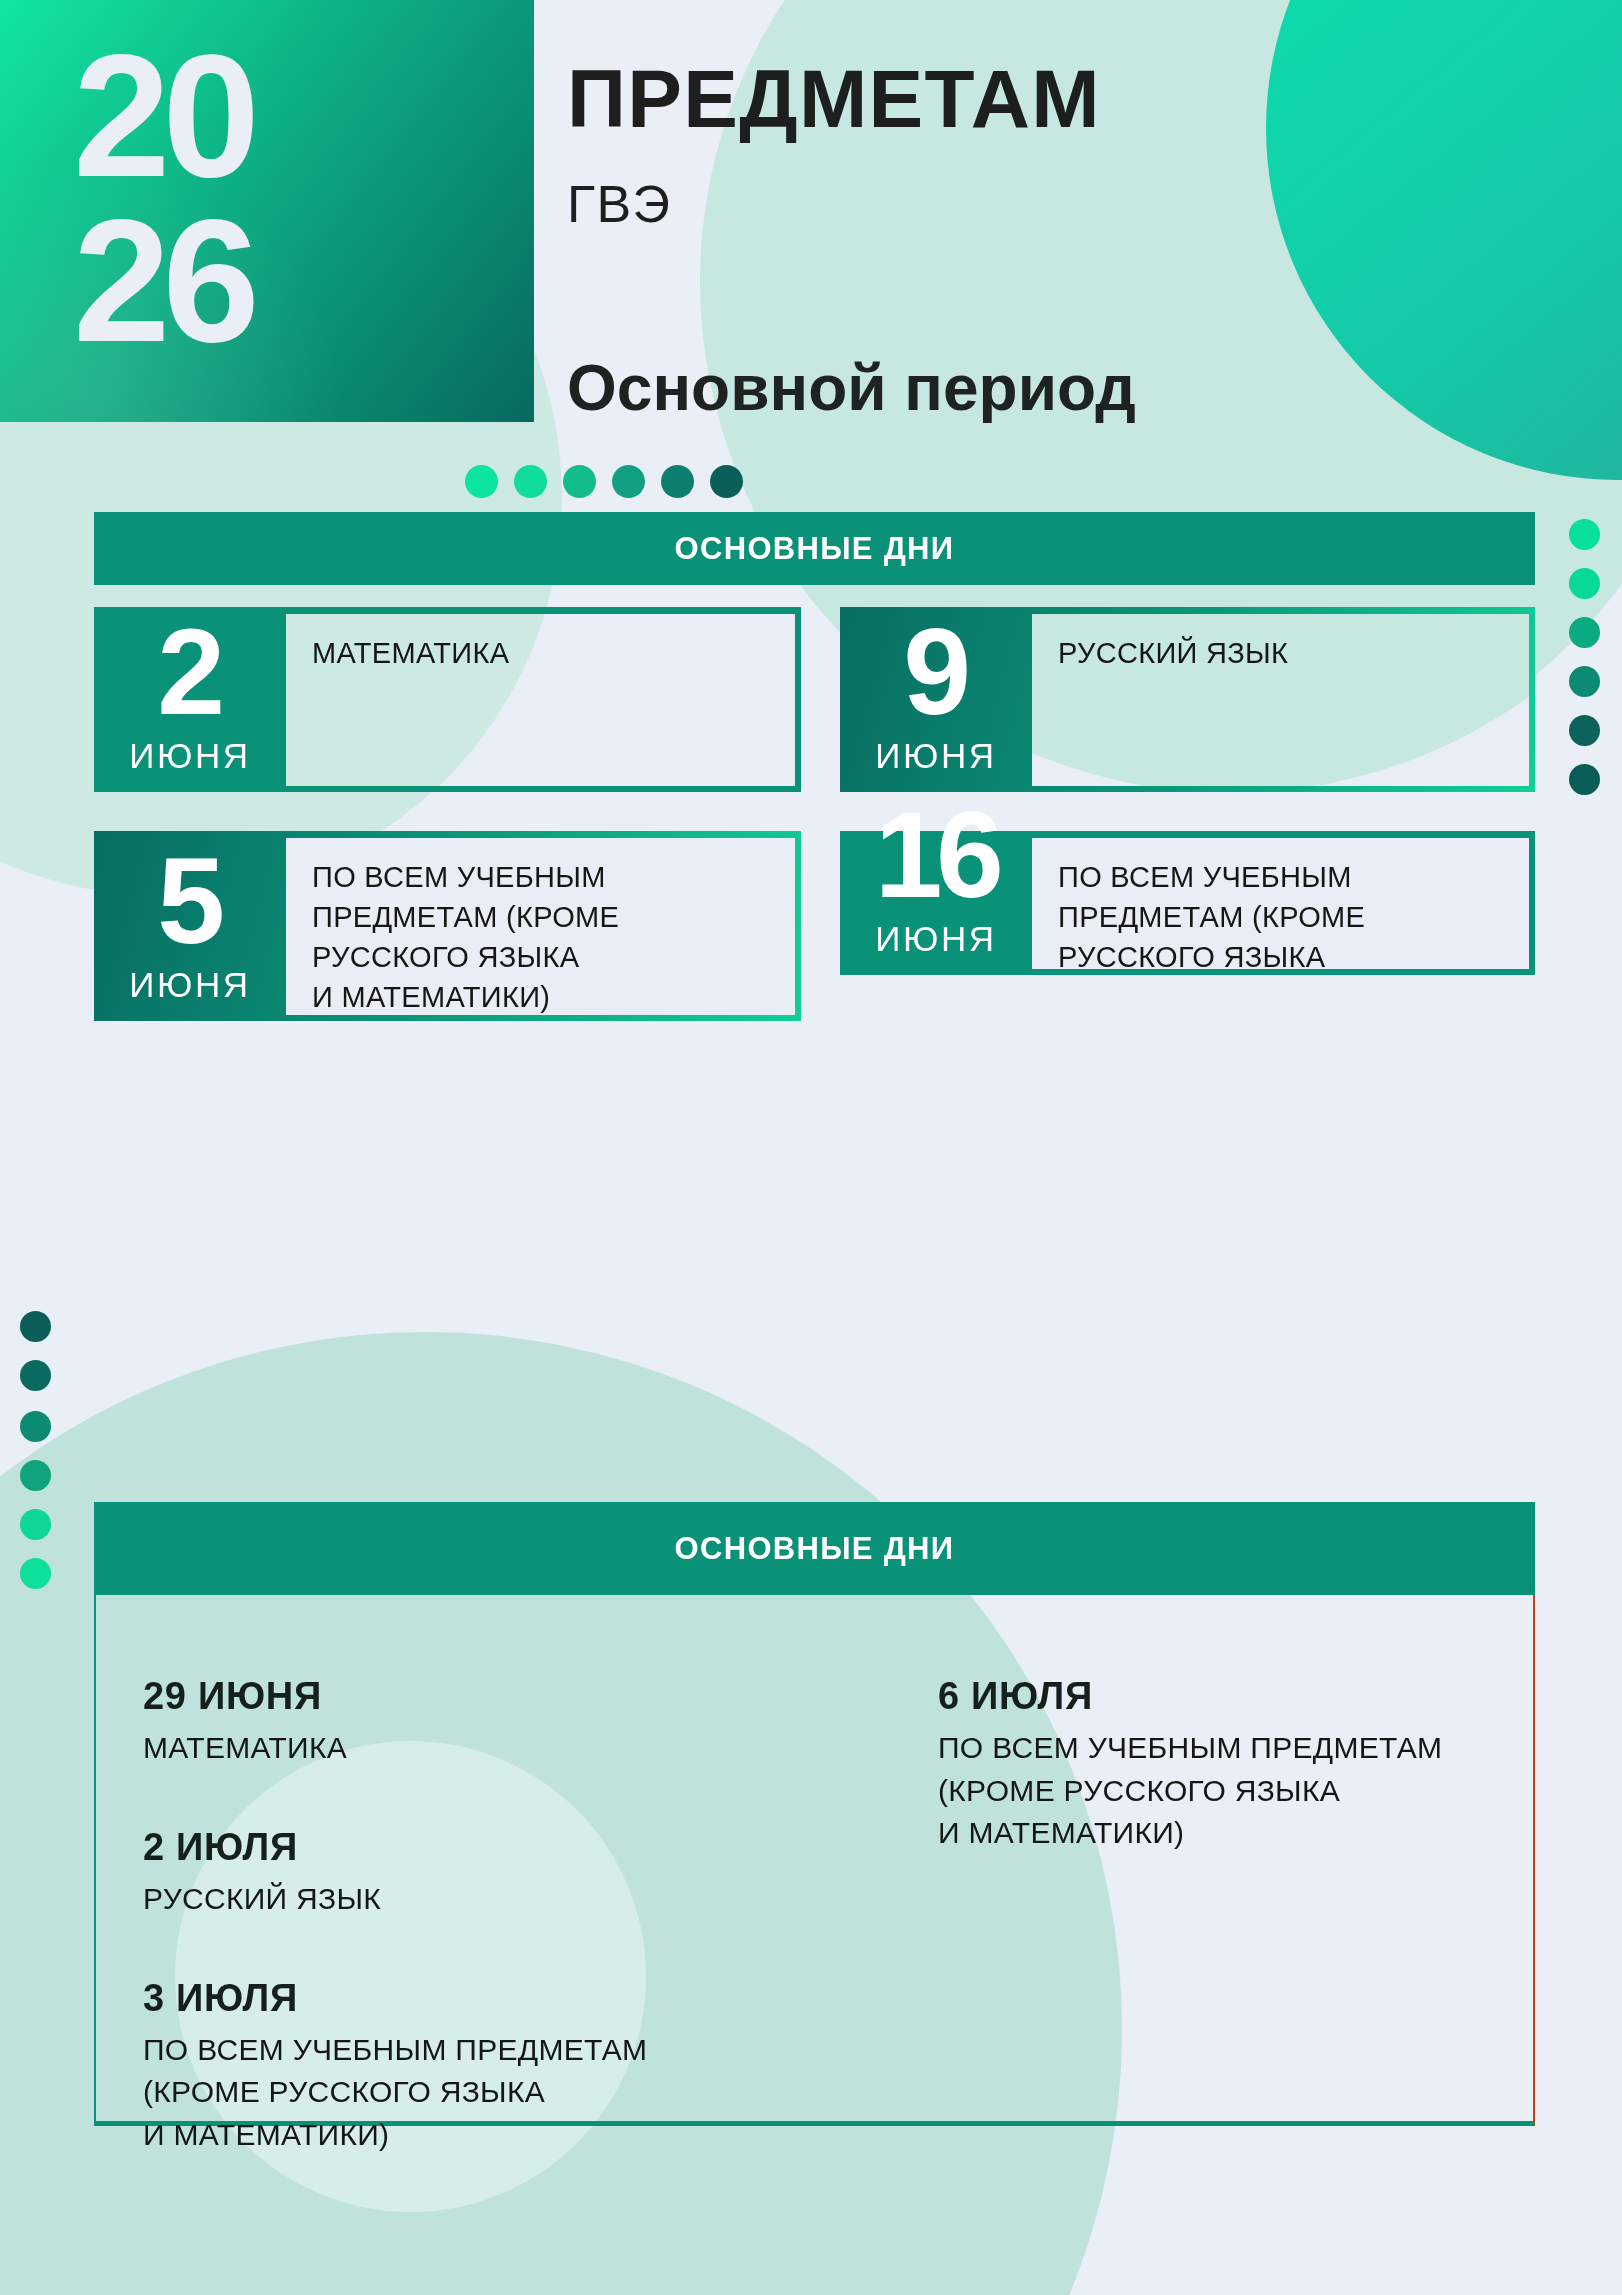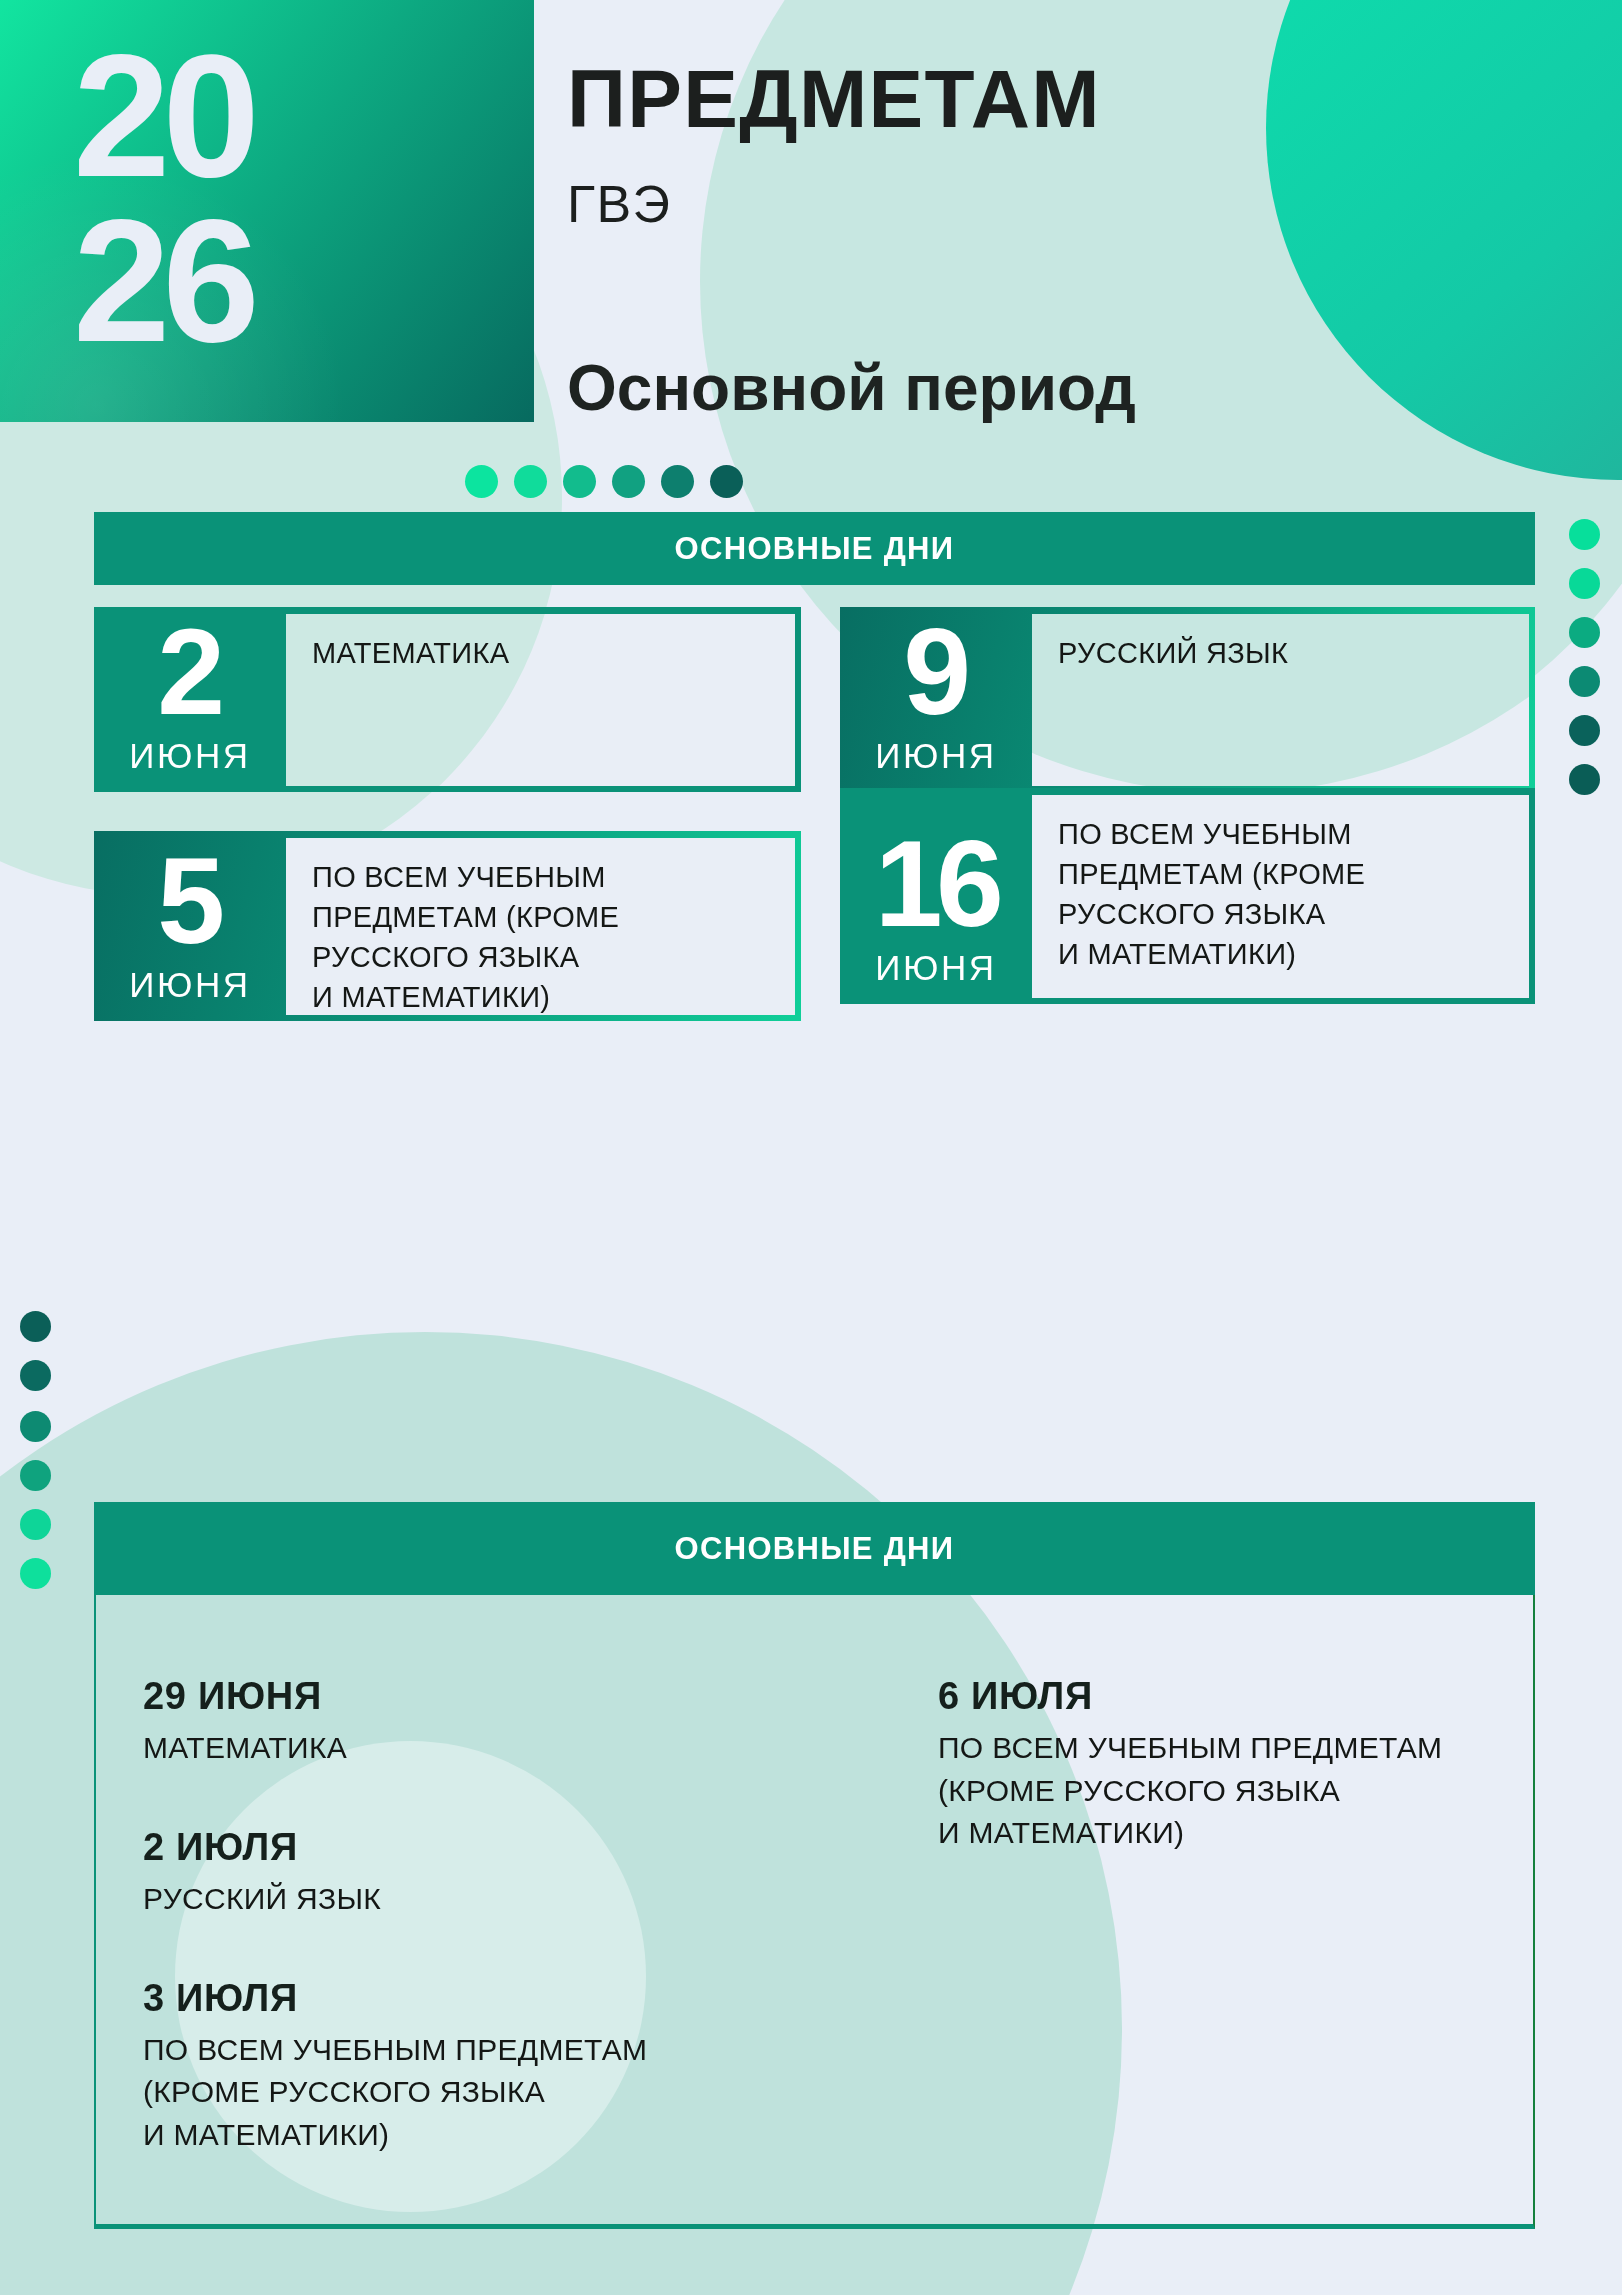--- a/index.html
+++ b/index.html
@@ -77,22 +77,22 @@
   .card-panel .deco1{left:-522px; top:-515px;  width:798px; height:798px; background:#CDE9E3;}
   .card-panel .deco2{left:-312px; top:-842px; width:1021px; height:1021px; background:#C7E7E1;}
   .subject{
     position:relative; padding:19.6px 15.7px 0 26px;
     font-size:29px; line-height:1.38; color:#141715;
     white-space:pre-line; letter-spacing:0.3px;
   }
 
   
   .reserve-box{
-    position:absolute; left:94px; top:1595px; width:1441px; height:634px;
-    border-left:2px solid #0A9278; border-right:2px solid #15803d;
+    position:absolute; left:94px; top:1595px; width:1441px; height:531px;
+    border-left:2px solid #0A9278; border-right:2px solid #c2410c;
     border-bottom:5.2px solid #0A9278; box-sizing:border-box; z-index:1;
   }
   .r-col{position:absolute; top:80px;}
   .r-col-left{left:47px; width:687px;}
   .r-col-right{left:830px; width:576px;margin-left:12px;}
   .r-entry{margin-bottom:56px;}
   .r-date{font-size:38px; font-weight:800; color:#15201C; margin-bottom:9.2px; letter-spacing:0.7px;}
   .r-subject{font-size:30px; line-height:1.42; color:#141715; white-space:pre-line; letter-spacing:0.3px;}
 </style>
 </head>
@@ -171,21 +171,21 @@
       <div class="month">ИЮНЯ</div>
     </div>
     <div class="card-panel">
       <div class="subject">ПО ВСЕМ УЧЕБНЫМ
 ПРЕДМЕТАМ (КРОМЕ
 РУССКОГО ЯЗЫКА
 И МАТЕМАТИКИ)</div>
     </div>
   </div>
 
-  <div class="card card-solid" style="left:840px; top:788px; width:695px; height:216px;">
+  <div class="card card-solid" style="left:840px; top:831px; width:695px; height:144px;">
     <div class="card-left">
       <div class="day" style="letter-spacing:-6.5px;">16</div>
       <div class="month">ИЮНЯ</div>
     </div>
     <div class="card-panel">
       <div class="subject">ПО ВСЕМ УЧЕБНЫМ
 ПРЕДМЕТАМ (КРОМЕ
 РУССКОГО ЯЗЫКА
 И МАТЕМАТИКИ)</div>
     </div>

